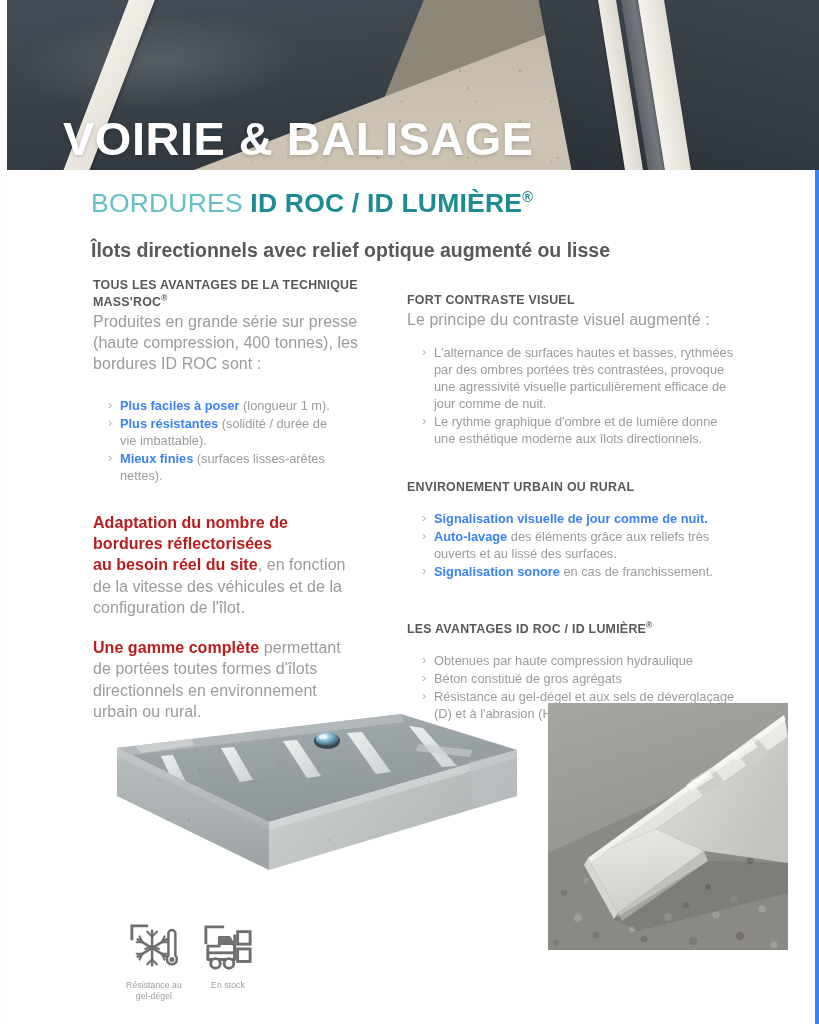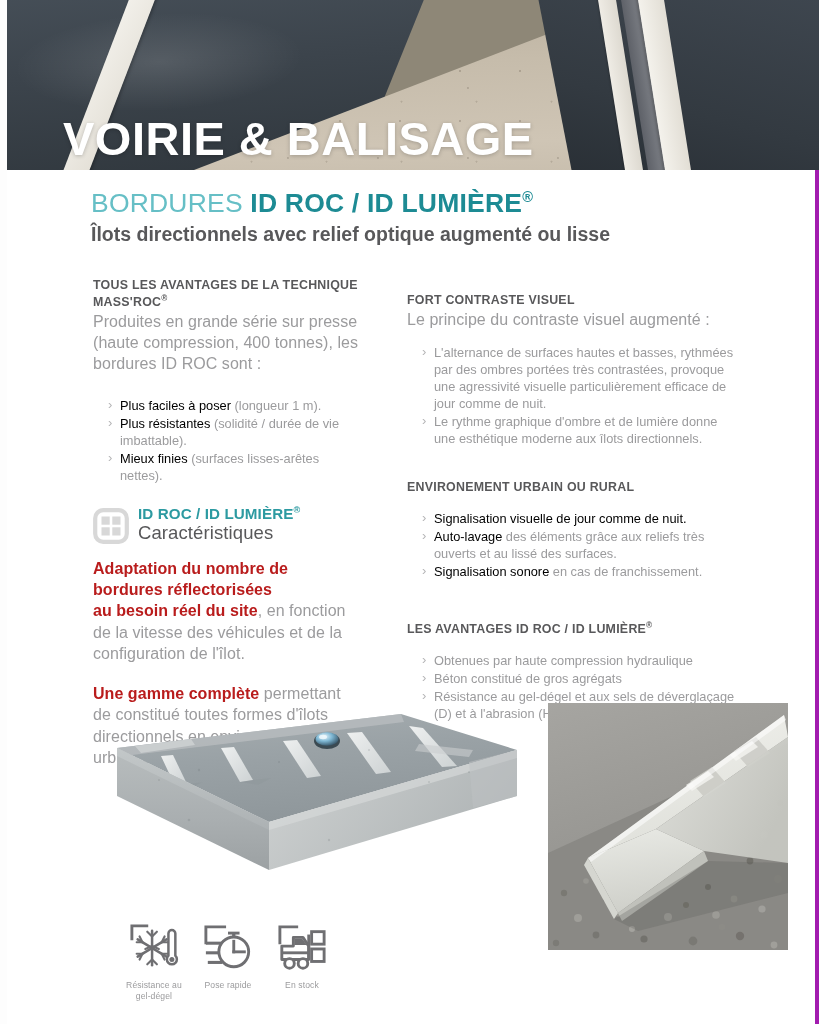--- a/index.html
+++ b/index.html
@@ -8,21 +8,21 @@
     width:819px; height:1024px; position:relative; overflow:hidden;
     font-family:"Liberation Sans", sans-serif;
     color:#58585a;
   }
 
   
   .page {
     position:absolute; inset:0;
     background:#fff;
     border-left:7px solid #fdfdfd;
-    border-right:4px solid #a21caf;
+    border-right:4px solid #3b82f6;
     padding-left:24px;
   }
 
   
   .hero {
     position:absolute; left:0; top:0; width:819px; height:170px;
     overflow:hidden;
     background:#8e8777;
   }
   .hero-sky {
@@ -97,21 +97,21 @@
   
   .titles { position:absolute; left:84px; top:188px; }
   .h-main {
     font-size:26.5px; line-height:1.15; letter-spacing:.2px;
     white-space:nowrap;
   }
   .h-main .light { color:#66bfc6; font-weight:normal; }
   .h-main .dark  { color:#1d8b94; font-weight:bold; }
   .h-main sup { font-size:.55em; vertical-align:super; }
   .h-sub {
-    margin-top:5px;
+    margin-top:21px;
     font-size:19.5px; font-weight:bold; color:#58585a;
     letter-spacing:0px; white-space:nowrap;
   }
 
   
   .cols { position:absolute; left:0; top:278px; width:819px; }
   .col-l { position:absolute; left:86px; top:0; width:266px; }
   .col-r { position:absolute; left:400px; top:15px; width:345px; }
 
   .sec-head {
@@ -130,21 +130,21 @@
   ul.chev li {
     position:relative; padding-left:13px;
     font-size:12.8px; line-height:1.33; color:#9b9b9d;
     margin-top:1px;
   }
   ul.chev li::before {
     content:"\203A";
     position:absolute; left:1px; top:-1px;
     color:#b4b4b6; font-size:13px;
   }
-  ul.chev li b { color:#000000; font-weight:normal; }
+  ul.chev li b { color:#3b82f6; font-weight:bold; }
 
   .gap-s { height:8px; }
   .gap-m { height:14px; }
   .gap-l { height:19px; }
 
   
   .carac { display:flex; align-items:flex-start; margin-top:22px; }
   .carac-ico { width:36px; height:36px; flex:0 0 36px; margin-right:9px; margin-top:2px; }
   .carac-tx { padding-top:0px; }
   .carac-tx .l1 {
@@ -218,49 +218,32 @@
           <b>Plus faciles à poser</b><span> (longueur 1 m).</span>
         </li>
         <li>
           <b>Plus résistantes</b><span> (solidité / durée de vie imbattable).</span>
         </li>
         <li>
           <b>Mieux finies</b><span> (surfaces lisses-arêtes nettes).</span>
         </li>
       </ul>
 
-      <div class="carac">
-        <div class="carac-ico">
-          <svg viewBox="0 0 36 36" width="36" height="36" aria-hidden="true">
-            <rect x="2.2" y="2.2" width="31.6" height="31.6" rx="8" ry="8" fill="none" stroke="#d8d8d8" stroke-width="4.2"></rect>
-            <rect x="8.5" y="8.5" width="8.2" height="8.2" fill="#d8d8d8"></rect>
-            <rect x="19.3" y="8.5" width="8.2" height="8.2" fill="#d8d8d8"></rect>
-            <rect x="8.5" y="19.3" width="8.2" height="8.2" fill="#d8d8d8"></rect>
-            <rect x="19.3" y="19.3" width="8.2" height="8.2" fill="#d8d8d8"></rect>
-          </svg>
-        </div>
-        <div class="carac-tx">
-          <div class="l1">
-            <span>ID ROC / ID LUMIÈRE</span><sup>®</sup>
-          </div>
-          <div class="l2">Caractéristiques</div>
-        </div>
-      </div>
 
       <div class="gap-m"></div>
 
       <div class="body-t">
         <b>Adaptation du nombre de bordures réflectorisées</b><br>
         <b>au besoin réel du site</b><span>, en fonction de la vitesse des véhicules et de la configuration de l'îlot.</span>
       </div>
 
       <div class="gap-l"></div>
 
       <div class="body-t">
-        <b>Une gamme complète</b><span> permettant de constitué toutes formes d'îlots directionnels en environnement urbain ou rural.</span>
+        <b>Une gamme complète</b><span> permettant de portées toutes formes d'îlots directionnels en environnement urbain ou rural.</span>
       </div>
     </div>
 
     <div class="col-r">
 
       <div class="sec-head">FORT CONTRASTE VISUEL</div>
       <div class="body-t">Le principe du contraste visuel augmenté :</div>
       <ul class="chev">
         <li>L'alternance de surfaces hautes et basses, rythmées par des ombres portées très contrastées, provoque une agressivité visuelle particulièrement efficace de jour comme de nuit.</li>
         <li>Le rythme graphique d'ombre et de lumière donne une esthétique moderne aux îlots directionnels.</li>
@@ -484,42 +467,20 @@
           <circle cx="44.6" cy="38" r="2.6" fill="#6f6f72"></circle>
         </svg>
       </div>
       <div class="fl">
         <span>Résistance au</span><br>
         <span>gel-dégel</span>
       </div>
     </div>
 
 
-    <div class="feat">
-      <div class="fi">
-        <svg viewBox="0 0 52 52" width="50" height="50" aria-hidden="true">
-          <path d="M3,22 L3,4 L24,4" fill="none" stroke="#6f6f72" stroke-width="3"></path>
-          <g stroke="#6f6f72" stroke-width="3.2" stroke-linecap="butt">
-            <line x1="3" y1="21" x2="22" y2="21"></line>
-            <line x1="3" y1="31" x2="19" y2="31"></line>
-            <line x1="5" y1="41" x2="20" y2="41"></line>
-          </g>
-          <circle cx="32" cy="30" r="15.5" fill="#ffffff" stroke="#6f6f72" stroke-width="3"></circle>
-          <line x1="32" y1="11" x2="32" y2="15" stroke="#6f6f72" stroke-width="3.4"></line>
-          <line x1="26" y1="10.5" x2="38" y2="10.5" stroke="#6f6f72" stroke-width="3"></line>
-          <g stroke="#6f6f72" stroke-width="3" stroke-linecap="square">
-            <line x1="32" y1="30" x2="32" y2="19"></line>
-            <line x1="32" y1="30" x2="43" y2="30"></line>
-          </g>
-        </svg>
-      </div>
-      <div class="fl">
-        <span>Pose rapide</span>
-      </div>
-    </div>
 
     <div class="feat">
       <div class="fi">
         <svg viewBox="0 0 52 52" width="50" height="50" aria-hidden="true">
           <path d="M3,22 L3,4 L22,4" fill="none" stroke="#6f6f72" stroke-width="3"></path>
 
           <path d="M5,38 L5,24 L17,24 L17,15 L27,15 L33,24 L33,38 Z" fill="#ffffff" stroke="#6f6f72" stroke-width="3" stroke-linejoin="round"></path>
           <path d="M18,16 L26,16 L31,23 L18,23 Z" fill="#6f6f72"></path>
           <line x1="5" y1="31" x2="33" y2="31" stroke="#6f6f72" stroke-width="3"></line>
 

